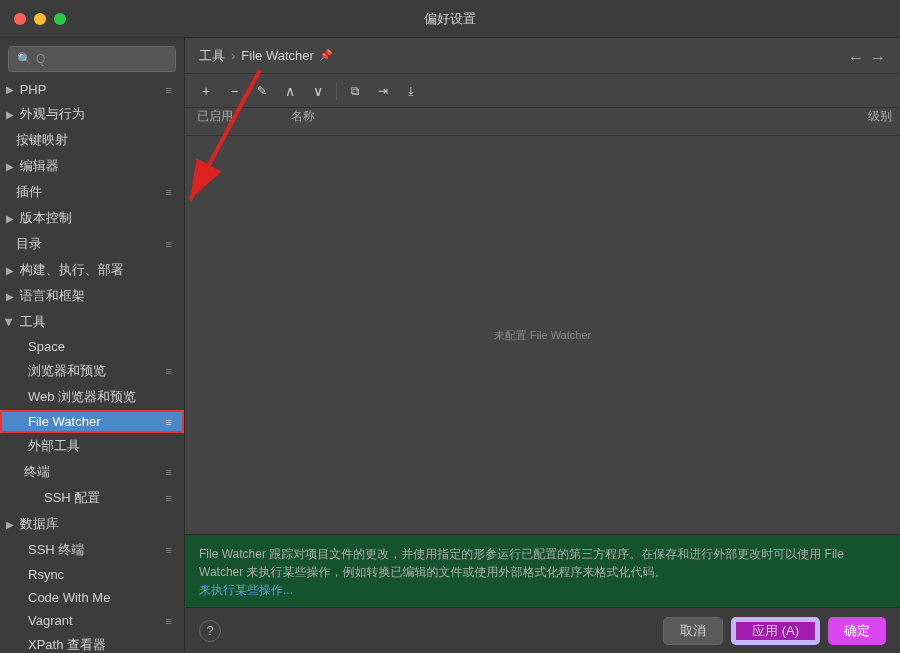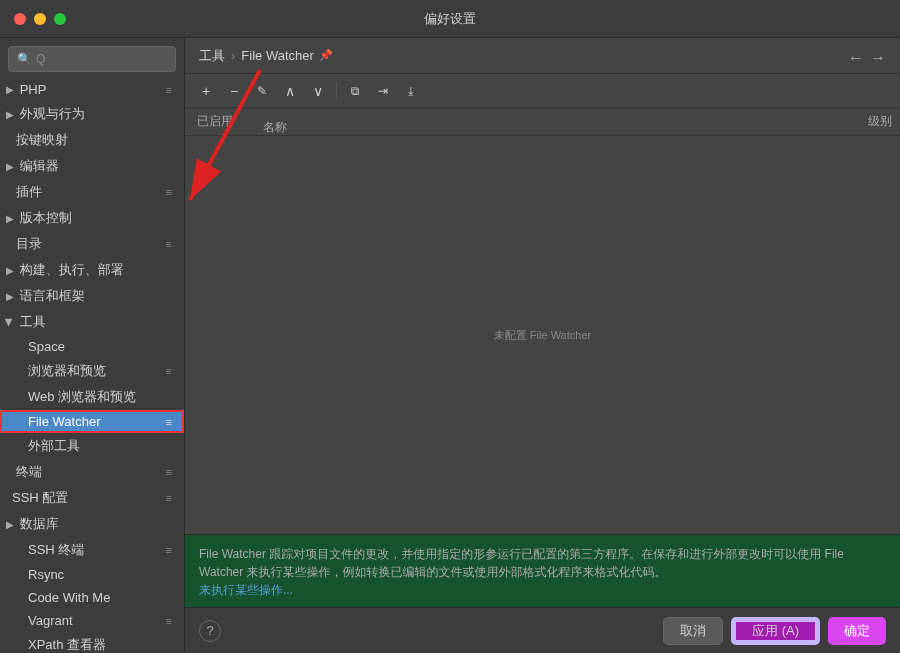--- a/index.html
+++ b/index.html
@@ -173,35 +173,34 @@
       height: 18px;
       background: #555;
       margin: 0 3px;
     }
 
     
     .table-header {
       height: 28px;
       background: #444;
       display: flex;
-      align-items: center;
       border-bottom: 1px solid #333;
       padding: 0 8px;
+      gap: 28px;
     }
     .th-enabled {
       width: 70px;
       font-size: 12px;
       color: #aaa;
       padding-left: 4px;
     }
     .th-name {
       flex: 1;
       font-size: 12px;
       color: #aaa;
-      margin-top: 12px;
     }
     .th-level {
       width: 80px;
       font-size: 12px;
       color: #aaa;
       text-align: right;
     }
 
     
     .table-body {
@@ -380,26 +379,26 @@
           <span>File Watcher</span>
           <span class="sidebar-icon-right">≡</span>
         </div>
         <div class="file-watcher-highlight"></div>
       </div>
 
       <div class="sidebar-item" style="padding-left:28px;">
         <span>外部工具</span>
       </div>
 
-      <div class="sidebar-item" style="">
+      <div class="sidebar-item" style="margin-left:8px;">
         <span>终端</span>
         <span class="sidebar-icon-right">≡</span>
       </div>
 
-      <div class="sidebar-item" style="padding-left:12px;align-items:center;">
+      <div class="sidebar-item" style="padding-left:44px;align-items:center;">
         <span>SSH 配置</span>
         <span class="sidebar-icon-right">≡</span>
       </div>
 
       <div class="sidebar-item has-arrow">
         <span class="arrow">▶</span>
         <span>数据库</span>
       </div>
 
       <div class="sidebar-item" style="padding-left:28px;">

